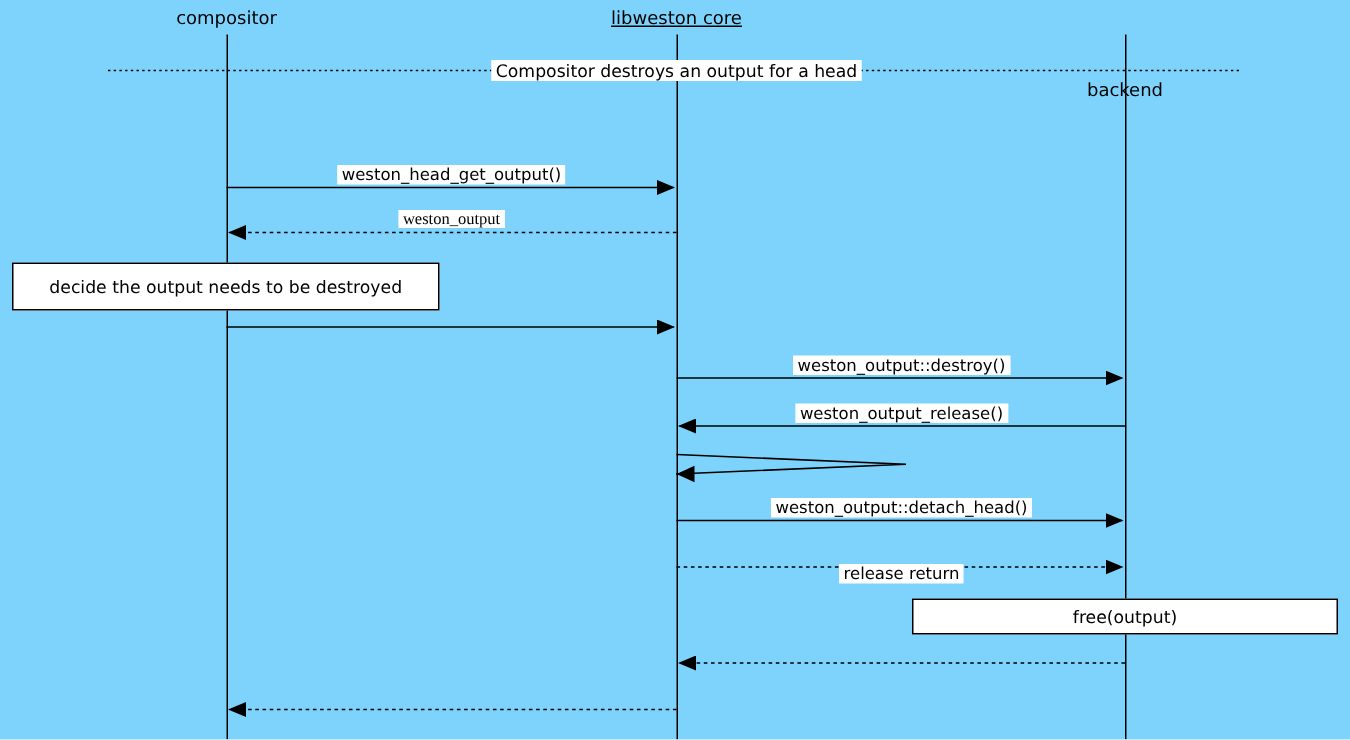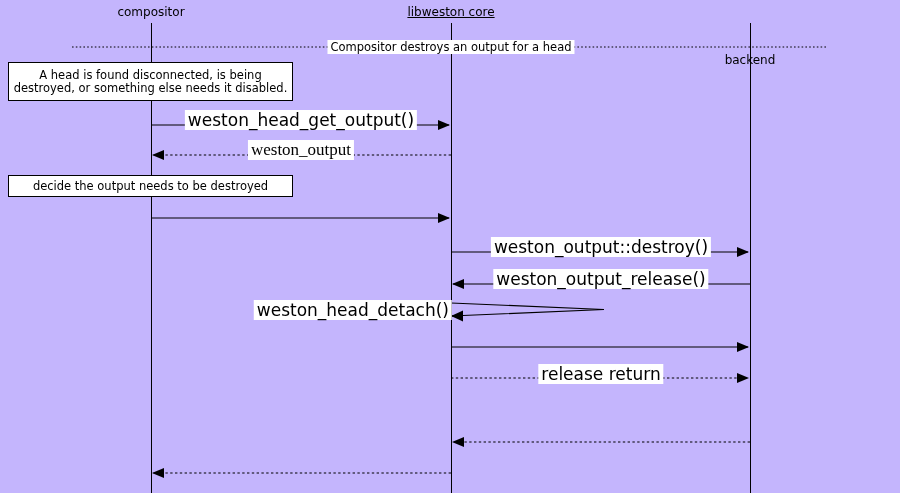--- a/index.html
+++ b/index.html
@@ -4,21 +4,21 @@
 <style>
   html, body {
     margin: 0;
     padding: 0;
     background: #ffffff;
   }
   #diagram {
     position: relative;
     width: 900px;
     height: 493px;
-    background: #c4b5fd;
+    background: #7dd3fc;
     font-family: "DejaVu Sans", sans-serif;
     color: #000000;
     overflow: hidden;
   }
   .actor-label {
     position: absolute;
     font-size: 12px;
     color: #000;
     white-space: nowrap;
     transform: translateX(-50%);
@@ -46,21 +46,21 @@
   .frame-label {
     position: absolute;
     background: #ffffff;
     font-size: 11.5px;
     white-space: nowrap;
     transform: translateX(-50%);
     padding: 0 3px;
   }
   .msg-label {
     position: absolute;
-    font-size: 17px;
+    font-size: 11px;
     white-space: nowrap;
     transform: translateX(-50%);
     background: #ffffff;
     padding: 0 3px;
     text-align: center;
     color: #000;
   }
   .msg-label.right-of {
     transform: translateX(-100%);
   }
@@ -120,23 +120,23 @@
 
     <line x1="451" y1="378" x2="748" y2="378" stroke="#000000" stroke-width="1.1" stroke-dasharray="2.4,2.4" marker-end="url(#arrR)"></line>
 
     <line x1="750" y1="442" x2="453" y2="442" stroke="#000000" stroke-width="1.1" stroke-dasharray="2.4,2.4" marker-end="url(#arrL)"></line>
 
     <line x1="451" y1="473" x2="153" y2="473" stroke="#000000" stroke-width="1.1" stroke-dasharray="2.4,2.4" marker-end="url(#arrL)"></line>
   </svg>
 
   <div class="frame-label" style="left:451px; top:40px;">Compositor destroys an output for a head</div>
 
-  <div class="note-box" style="left:8px; top:62px; width:285px; height:39px;">A head is found disconnected, is being destroyed, or something else needs it disabled.</div>
-  <div class="note-box" style="left:8px; top:175px; width:285px; height:22px;">decide the output needs to be destroyed</div>
+  <div class="note-box" style="left:8px; top:175px; width:285px; height:32px;">decide the output needs to be destroyed</div>
+  <div class="note-box" style="left:608px; top:399px; width:284px; height:24px;">free(output)</div>
 
   <div class="msg-label" style="left:301px; top:110px;">weston_head_get_output()</div>
   <div class="msg-label" style="left:301px; top:140px;font-family:Liberation Serif, serif;">weston_output</div>
   <div class="msg-label" style="left:601px; top:269px;">weston_output_release()</div>
   <div class="msg-label" style="left:601px; top:237px;">weston_output::destroy()</div>
-  <div class="msg-label right-of" style="left:452px; top:300px;">weston_head_detach()</div>
-  <div class="msg-label" style="left:601px; top:364px;">release return</div>
+  <div class="msg-label" style="left:601px; top:332px;">weston_output::detach_head()</div>
+  <div class="msg-label" style="left:601px; top:376px;">release return</div>
 
 </div>
 
 </body></html>

